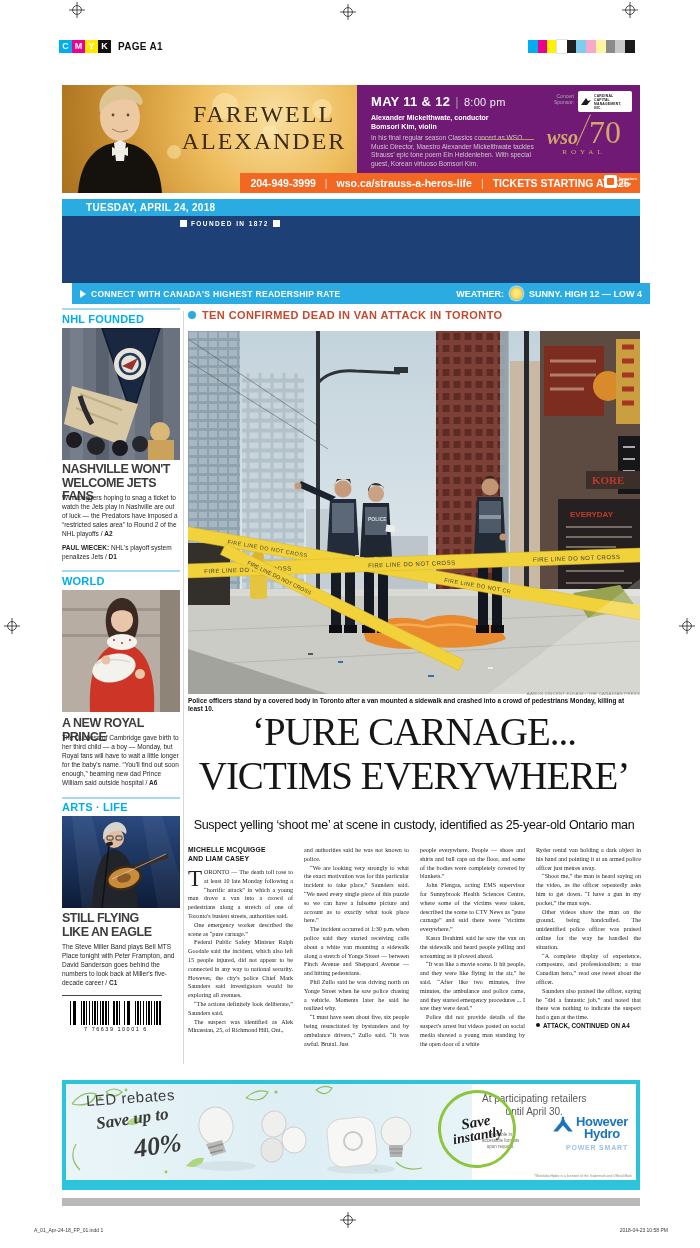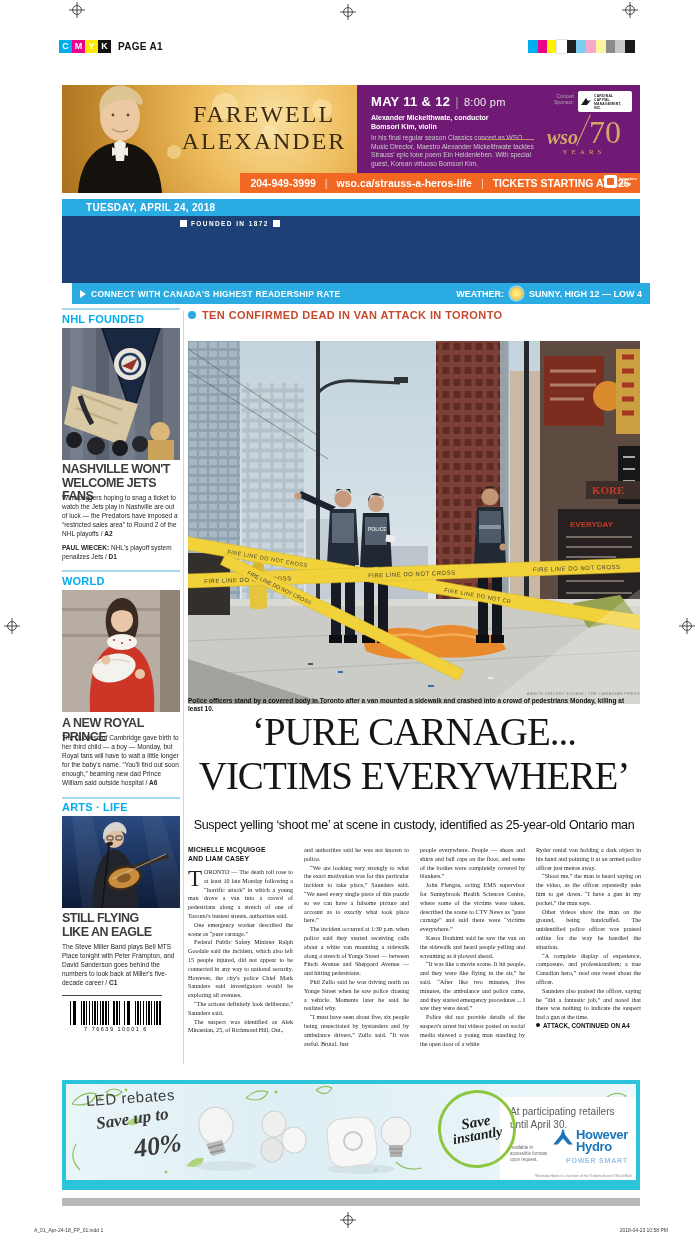--- a/index.html
+++ b/index.html
@@ -86,21 +86,21 @@
   .sbody{position:absolute;left:62px;width:118px;font:400 6.5px/9px var(--sans);color:#262626;}
   .sbody b{font-weight:700;}
   .barcode-line{position:absolute;left:62px;top:995px;width:100px;height:1px;background:#444;}
   .barcode{position:absolute;left:70px;top:1001px;width:92px;height:24px;
     background:repeating-linear-gradient(90deg,#000 0 1.4px,#fff 1.4px 2.6px,#000 2.6px 4.6px,#fff 4.6px 5.4px,#000 5.4px 6.4px,#fff 6.4px 8.6px,#000 8.6px 9.1px,#fff 9.1px 10.8px);}
   .barcode-digits{position:absolute;left:70px;top:1026px;width:92px;font:400 5.5px var(--sans);color:#111;letter-spacing:1.5px;text-align:center;}
   
   .kicker{position:absolute;left:188px;top:309px;display:flex;align-items:center;gap:6px;}
   .kicker .dot{width:8px;height:8px;border-radius:50%;background:var(--lblue);}
   .kicker .ktext{font:700 11px var(--sans);color:var(--kicker);letter-spacing:.4px;}
-  .mainphoto{position:absolute;left:188px;top:341px;width:452px;height:363px;overflow:hidden;background:#cfd8dd;}
+  .mainphoto{position:absolute;left:188px;top:331px;width:452px;height:363px;overflow:hidden;background:#cfd8dd;}
   .pcredit{position:absolute;left:188px;top:691px;width:452px;text-align:right;font:400 4.2px var(--sans);color:#8a8a8a;letter-spacing:.3px;}
   .caption{position:absolute;left:188px;top:697px;width:452px;font:700 6.5px/8px var(--sans);color:#111;}
   .headline{position:absolute;left:188px;top:710px;width:452px;text-align:center;
     font:400 39px/44px var(--serif);color:#161616;letter-spacing:-1px;}
   .subhead{position:absolute;left:188px;top:818px;width:452px;text-align:center;
     font:400 12.5px var(--sans);letter-spacing:-.3px;color:#101010;}
   .col{position:absolute;top:846px;width:105px;height:226px;overflow:hidden;
     font:400 6.1px/8.8px var(--serif);text-align:justify;color:#1b1b1b;}
   .col p{margin:0;}
   .plist p{text-indent:6px;}
@@ -108,21 +108,21 @@
   .col1rest p:first-child{text-indent:6px;}
   .byline{font:700 6.8px/8.5px var(--sans);color:#111;margin-bottom:5px;letter-spacing:.2px;}
   .lede{text-indent:0;}
   .dropcap{float:left;font:400 23px/19px var(--serif);padding:1px 2px 0 0;color:#222;}
   .continued{margin-top:5px;display:flex;align-items:center;gap:3px;font:700 6.3px var(--sans);color:#111;text-indent:0;}
   .cbullet{width:4px;height:4px;border-radius:50%;background:#111;flex:none;}
   
   .hydroad{position:absolute;left:62px;top:1080px;width:578px;height:110px;
     border:4px solid var(--adcyan);border-bottom:10px solid var(--adcyan);
     background:linear-gradient(90deg,#eaf5f8 0%,#ddeef4 40%,#e7f4f7 70%,#eef7f9 100%);overflow:hidden;}
-  .hydro-white{position:absolute;right:0;top:13px;bottom:0;width:136px;background:#fff;}
+  .hydro-white{position:absolute;right:0;top:0;bottom:0;width:164px;background:#fff;text-align:center;}
   .led-txt{position:absolute;left:20px;top:5px;font:400 15px var(--sans);letter-spacing:.5px;color:#3c3c3c;transform:rotate(-4deg);}
   .saveupto{position:absolute;left:30px;top:25px;font:700 italic 17px var(--serif);color:#3a3a3a;transform:rotate(-8deg);}
   .pct{position:absolute;left:68px;top:47px;font:700 italic 26px var(--serif);color:#3a3a3a;transform:rotate(-8deg);}
   .instantly{position:absolute;left:372px;top:6px;width:78px;height:78px;border:3px solid #8cc63e;border-radius:50%;
     transform:rotate(-6deg);display:flex;flex-direction:column;align-items:center;justify-content:center;background:transparent;}
   .instantly .l1{font:700 italic 15px/14px var(--serif);color:#1c1c1a;transform:rotate(-4deg);}
   .instantly .l2{font:700 italic 14px/14px var(--serif);color:#1c1c1a;transform:rotate(-4deg);}
   .retailers{position:absolute;left:10px;top:8px;font:400 10px/13px var(--sans);color:#58595b;}
   .hydro-logo{position:absolute;right:8px;top:32px;display:flex;gap:3px;align-items:flex-start;}
   .hydro-logo .names{font:700 13px/11.5px var(--sans);color:var(--hydro);letter-spacing:-.3px;}
@@ -230,21 +230,21 @@
           </svg>
         <span class="ctxt">CARDINAL CAPITAL MANAGEMENT, INC.</span>
       </div>
       <div class="wso70">
         <div class="goldline"></div>
         <div class="row">
           <span class="script">wso</span>
           <span class="slash"></span>
           <span class="num">70</span>
         </div>
-        <div class="years">YEARS</div>
+        <div class="years">ROYAL</div>
       </div>
     </div>
     <div class="wso-bar">
       <span>204-949-3999</span>
       <span class="sep">|</span>
       <span>wso.ca/strauss-a-heros-life</span>
       <span class="sep">|</span>
       <span>TICKETS STARTING AT $25</span>
       <span class="ig">
         <span class="igbox"></span>

